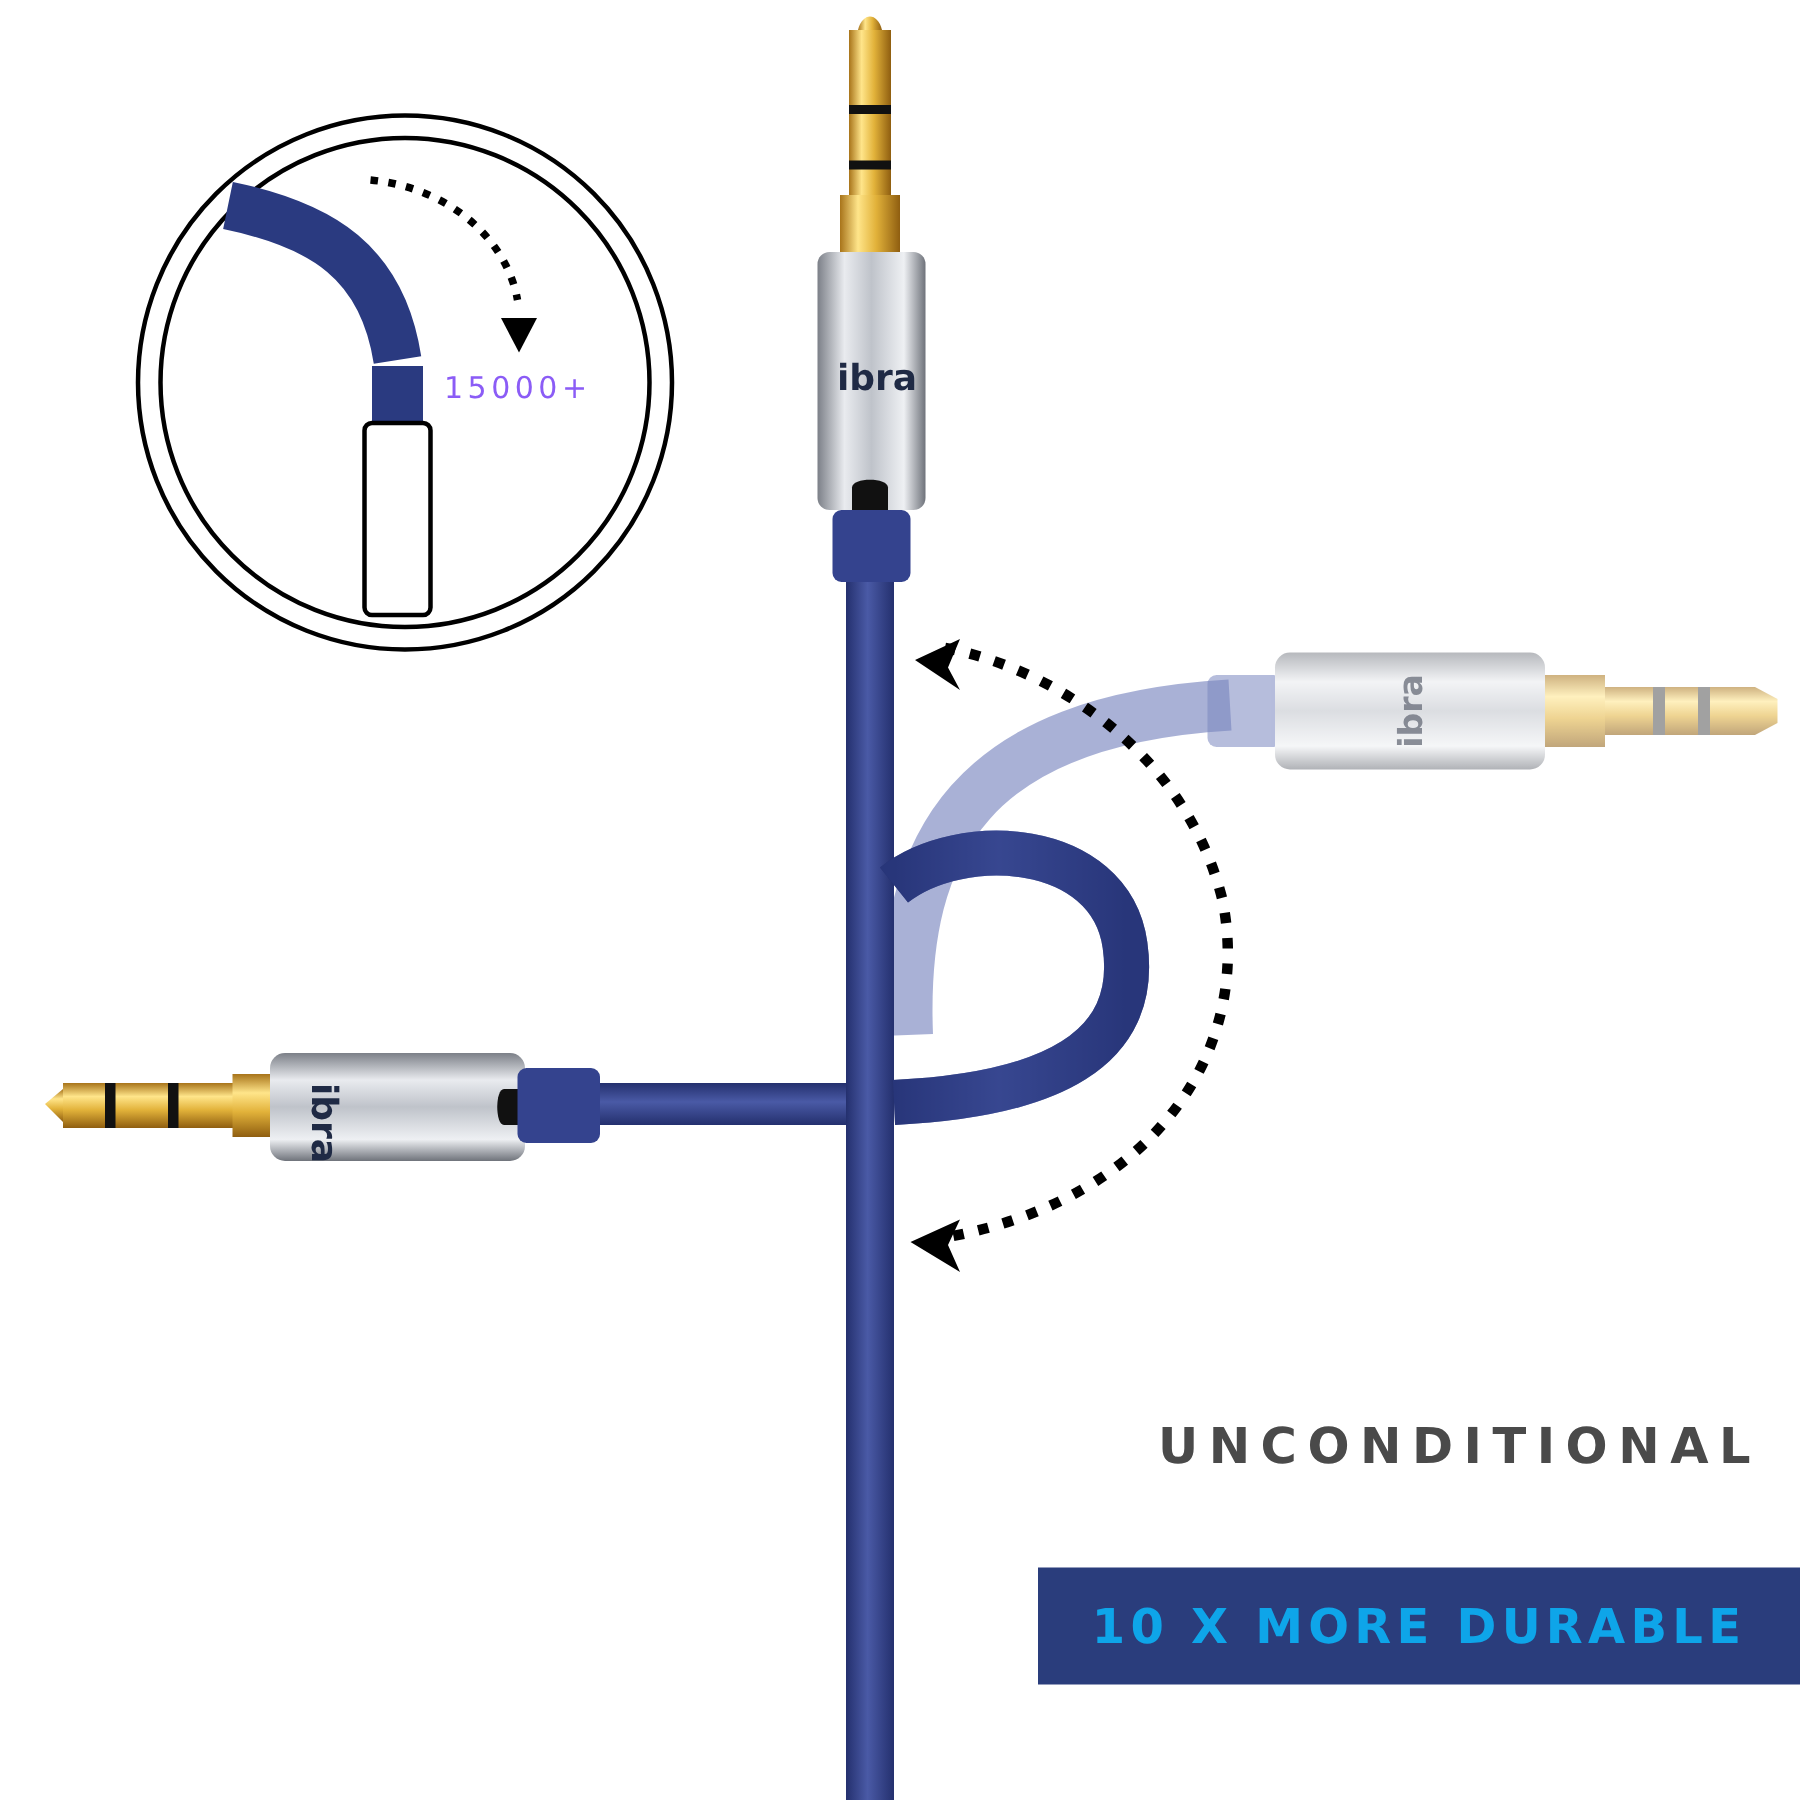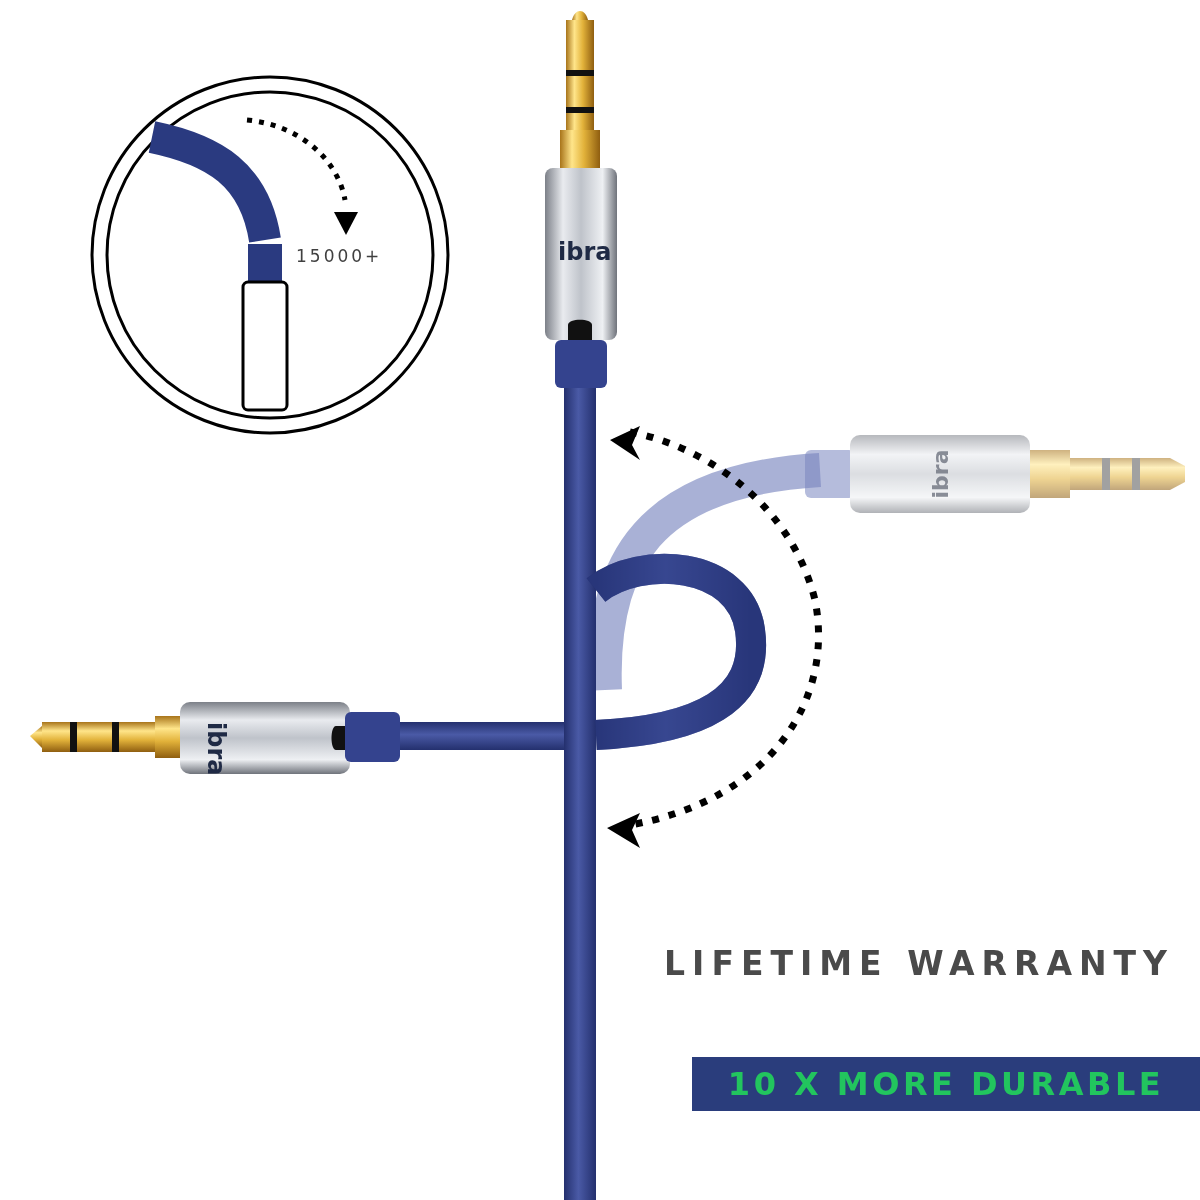--- a/index.html
+++ b/index.html
@@ -3,22 +3,22 @@
 <meta charset="utf-8">
 <style>
   html,body{margin:0;padding:0;background:#fff;}
   body{width:1200px;height:1200px;position:relative;overflow:hidden;font-family:"DejaVu Sans","Liberation Sans",sans-serif;}
   .art{position:absolute;left:0;top:0;width:1200px;height:1200px;}
   .headline{position:absolute;font-weight:bold;letter-spacing:7px;text-transform:uppercase;}
   .left-copy{left:38px;top:452px;font-size:27px;line-height:42px;color:#111;letter-spacing:6.5px;font-family:"DejaVu Sans",sans-serif;}
   .left-copy div{white-space:nowrap;}
   .right-copy{right:26px;top:944px;text-align:right;font-size:33px;line-height:40px;color:#4a4a4a;letter-spacing:7px;}
   .right-copy div{white-space:nowrap;}
-  .banner{position:absolute;left:692px;top:1045px;width:508px;height:54px;background:#2a3d7c;color:#22c55e;font-weight:bold;font-size:32px;letter-spacing:3.5px;display:flex;align-items:center;justify-content:center;white-space:nowrap;margin-top:12px;}
-  .count{position:absolute;left:296px;top:246px;font-size:17px;letter-spacing:3px;color:#404040;}
+  .banner{position:absolute;left:692px;top:1045px;width:508px;height:78px;background:#2a3d7c;color:#0ea5e9;font-weight:bold;font-size:32px;letter-spacing:3.5px;display:flex;align-items:center;justify-content:center;white-space:nowrap;}
+  .count{position:absolute;left:296px;top:246px;font-size:20px;letter-spacing:3px;color:#8b5cf6;}
   .logo{position:absolute;font-weight:bold;color:#1f2a45;font-size:24px;font-family:"DejaVu Sans",sans-serif;}
 </style>
 </head>
 <body>
 
 <svg class="art" viewBox="0 0 1200 1200" width="1200" height="1200">
   <defs>
     <linearGradient id="chromeV" x1="0" x2="1" y1="0" y2="0">
       <stop offset="0" stop-color="#7c8088"></stop>
       <stop offset="0.25" stop-color="#e9ebef"></stop>
@@ -116,16 +116,16 @@
 
 <div class="logo" style="left:558px;top:238px;">ibra</div>
 <div class="logo" style="left:230px;top:722px;transform:rotate(90deg);transform-origin:left top;">ibra</div>
 
 <div class="count">15000+</div>
 
 <div class="headline left-copy">
 </div>
 
 <div class="headline right-copy">
-  <div>LIFETIME WARRANTY</div>
+  <div>UNCONDITIONAL</div>
 </div>
 
 <div class="banner">10 X MORE DURABLE</div>
 
 </body></html>

